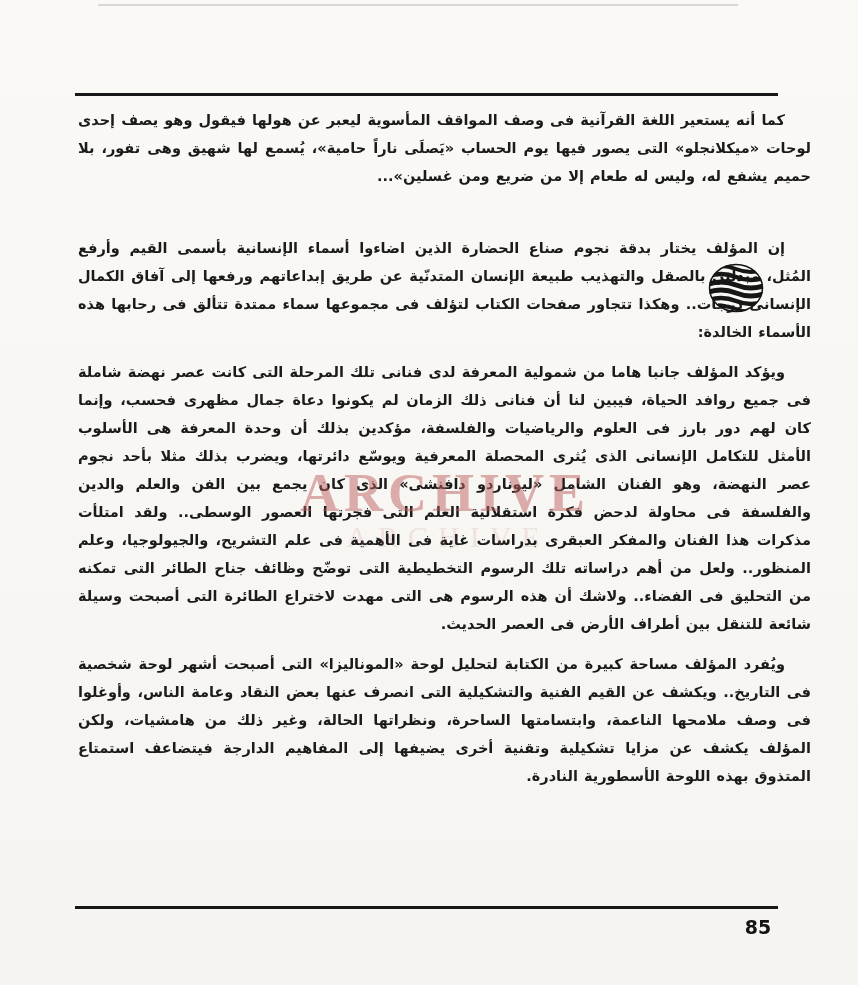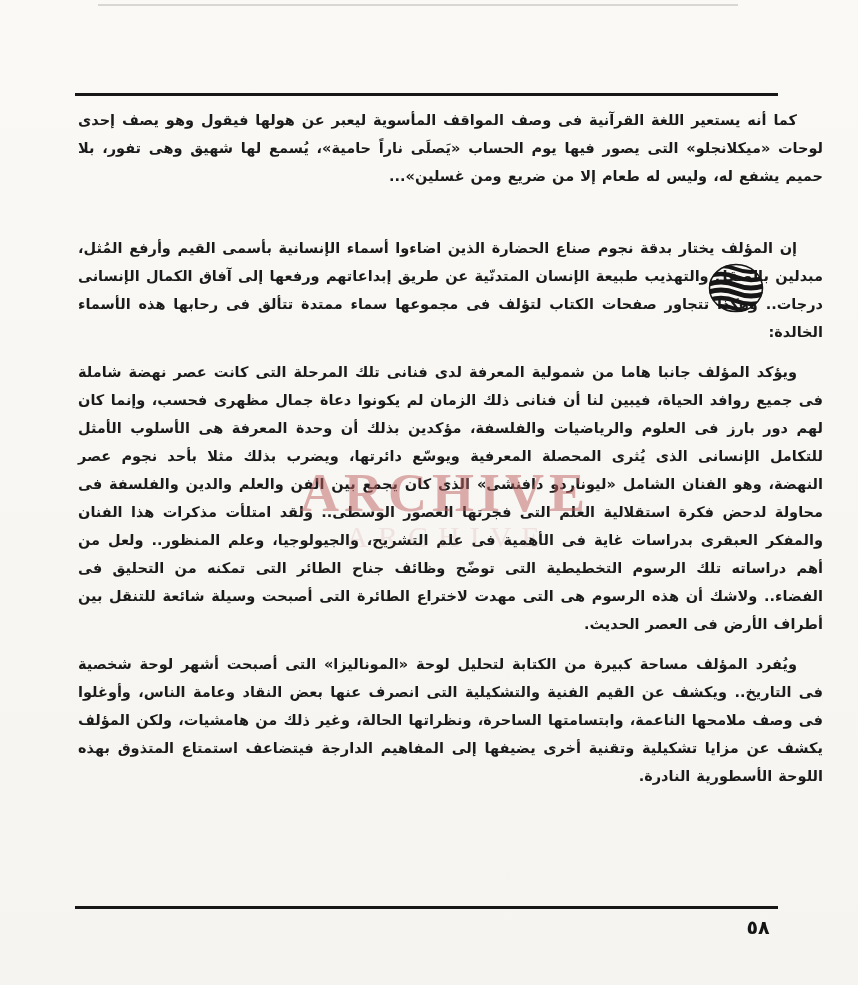--- a/index.html
+++ b/index.html
@@ -26,21 +26,21 @@
   .rule-top { top: 93px; }
   .rule-bottom { top: 906px; }
   .faint-top-mark {
     position: absolute;
     top: 4px; left: 98px;
     width: 640px; height: 2px;
     background: rgba(60,60,60,0.18);
   }
   .content {
     position: absolute;
-    top: 0; left: 0; right: 0;
+    top: 0; left: 0; right: 12px;
     padding: 106px 35px 0 78px;
     direction: rtl;
   }
   .para {
     margin: 0;
     direction: rtl;
     text-align: justify;
     text-align-last: right;
     font-size: 14.5px;
     line-height: 28px;
@@ -133,15 +133,15 @@
       </g>
       <ellipse cx="28" cy="26" rx="26.5" ry="23.5" fill="none" stroke="#161616" stroke-width="1.5"></ellipse>
     </svg>
   </div>
 
   <div class="watermark">ARCHIVE</div>
   <div class="watermark-shadow">ARCHIVE</div>
 
   <div class="rule rule-bottom"></div>
 
-  <div class="page-number">٥٨</div>
+  <div class="page-number">85</div>
 
 </div>
 
 </body></html>

